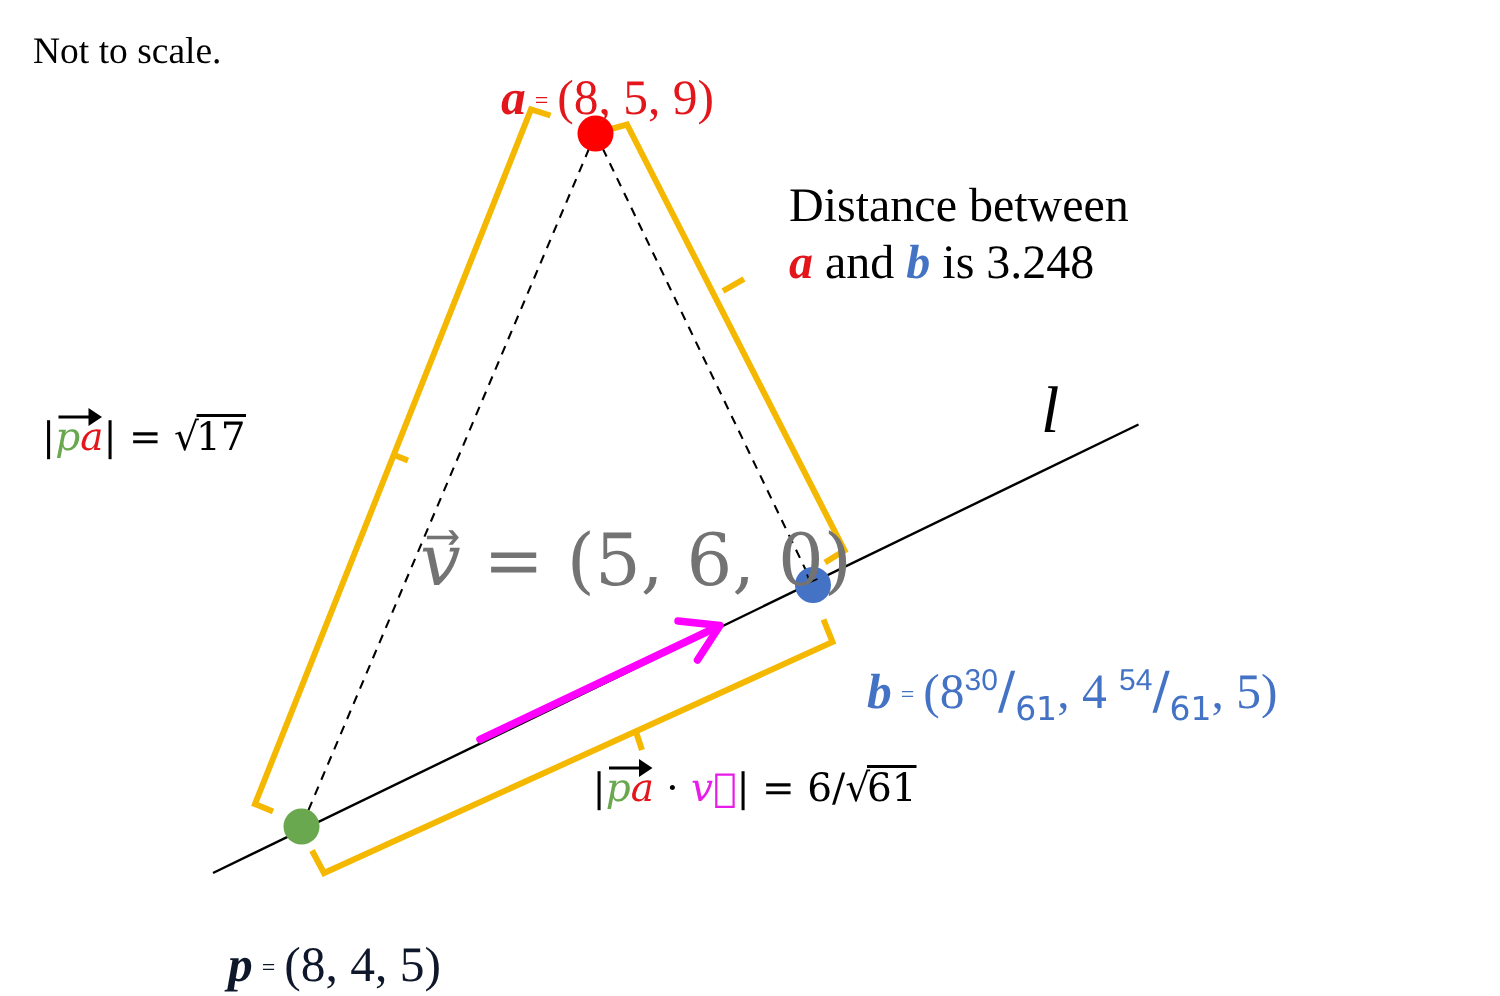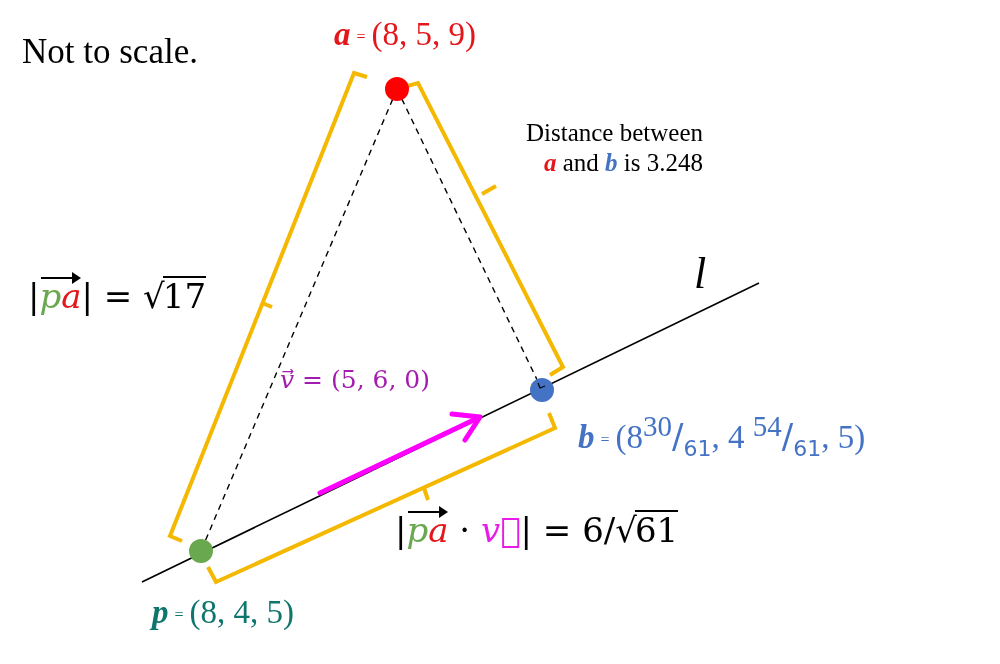--- a/index.html
+++ b/index.html
@@ -1,45 +1,45 @@
 <!DOCTYPE html>
 <html><head>
 <meta charset="utf-8">
 <style>
   html, body { margin: 0; padding: 0; background: #ffffff; }
   body { width: 1000px; height: 664px; position: relative; overflow: hidden; }
   #canvas { position: absolute; left: 0; top: 0; width: 1000px; height: 664px; }
   .serif { font-family: "DejaVu Serif", "Liberation Serif", serif; }
   .lserif { font-family: "Liberation Serif", "DejaVu Serif", serif; }
   .lbl { position: absolute; white-space: nowrap; line-height: 1; }
-  .title { left: 22px; top: 34px; font-size: 35px; color: #000; }
-  .pt-label { font-size: 33px; }
+  .title { left: 22px; top: 22px; font-size: 25px; color: #000; }
+  .pt-label { font-size: 33px; margin-top: 32px; }
   .pt-label .var { font-style: italic; font-weight: bold; }
   .pt-label .eq { font-size: 16px; vertical-align: middle; margin: 0 6px; }
   .a-label { left: 334px; top: 18px; color: #e3171b; }
-  .p-label { left: 152px; top: 596px; color: #0f766e; }
+  .p-label { left: 152px; top: 596px; color: #0f172a; }
   .b-label { left: 578px; top: 412px; color: #4472c4; }
-  .b-label sup { font-size: 29px; vertical-align: 12px; font-family: Liberation Serif, serif; }
+  .b-label sup { font-size: 20px; vertical-align: 12px; font-family: Liberation Sans, sans-serif; }
   .b-label sub { font-size: 22px; vertical-align: -8px; font-family: "DejaVu Sans", sans-serif; }
   .b-label .slash { font-family: "DejaVu Sans", sans-serif; font-size: 34px; }
-  .dist { left: 526px; top: 118px; font-size: 25px; text-align: right; color: #000; line-height: 1.18; }
+  .dist { left: 526px; top: 118px; font-size: 32px; text-align: left; color: #000; line-height: 1.18; }
   .dist .va { color: #e3171b; font-style: italic; font-weight: bold; }
   .dist .vb { color: #4472c4; font-style: italic; font-weight: bold; }
-  .formula { font-size: 34px; color: #000; }
+  .formula { font-size: 26px; color: #000; }
   .formula .g { color: #6aa84f; font-style: italic; }
   .formula .r { color: #e3171b; font-style: italic; }
   .formula .m { color: #e81ce8; font-style: italic; }
   .vecbar { display: inline-block; position: relative; padding-top: 2px; }
   .vecbar::before { content: ""; position: absolute; left: 2px; right: 4px; top: 0; border-top: 2px solid #000; }
   .vecbar::after { content: ""; position: absolute; right: 1px; top: -5px; width: 0; height: 0;
                    border-left: 9px solid #000; border-top: 6px solid transparent; border-bottom: 6px solid transparent; }
   .sqrt { display: inline-block; border-top: 2px solid #000; padding-top: 1px; margin-left: -2px; }
   .pa-norm { left: 28px; top: 276px; }
   .proj { left: 395px; top: 510px; }
-  .v-label { left: 280px; top: 367px; font-size: 25px; color: #a21caf; }
+  .v-label { left: 280px; top: 350px; font-size: 48px; color: #737373; }
   .v-label .vv { font-style: italic; }
   .l-label { left: 694px; top: 252px; font-size: 44px; font-style: italic; color: #000; }
 </style>
 </head>
 <body>
 
 <div id="canvas">
   <svg width="1000" height="664" viewBox="0 0 1000 664">
 
     <line x1="142" y1="582" x2="759" y2="283" stroke="#000" stroke-width="1.6"></line>

